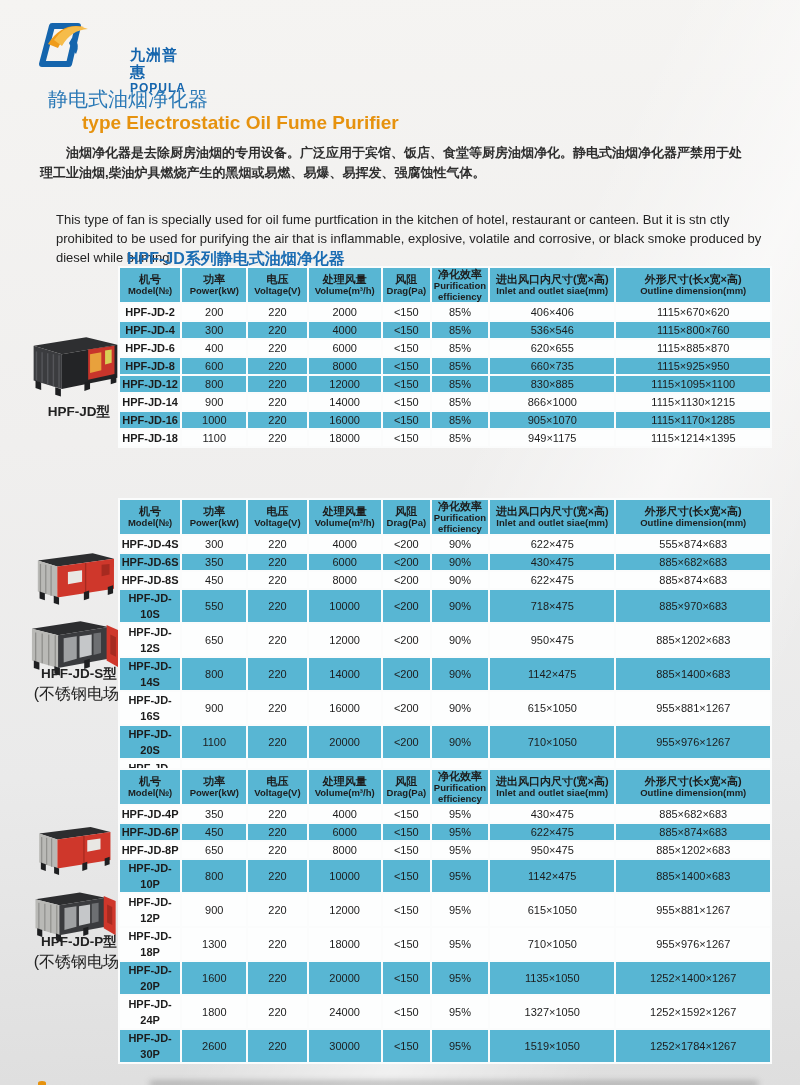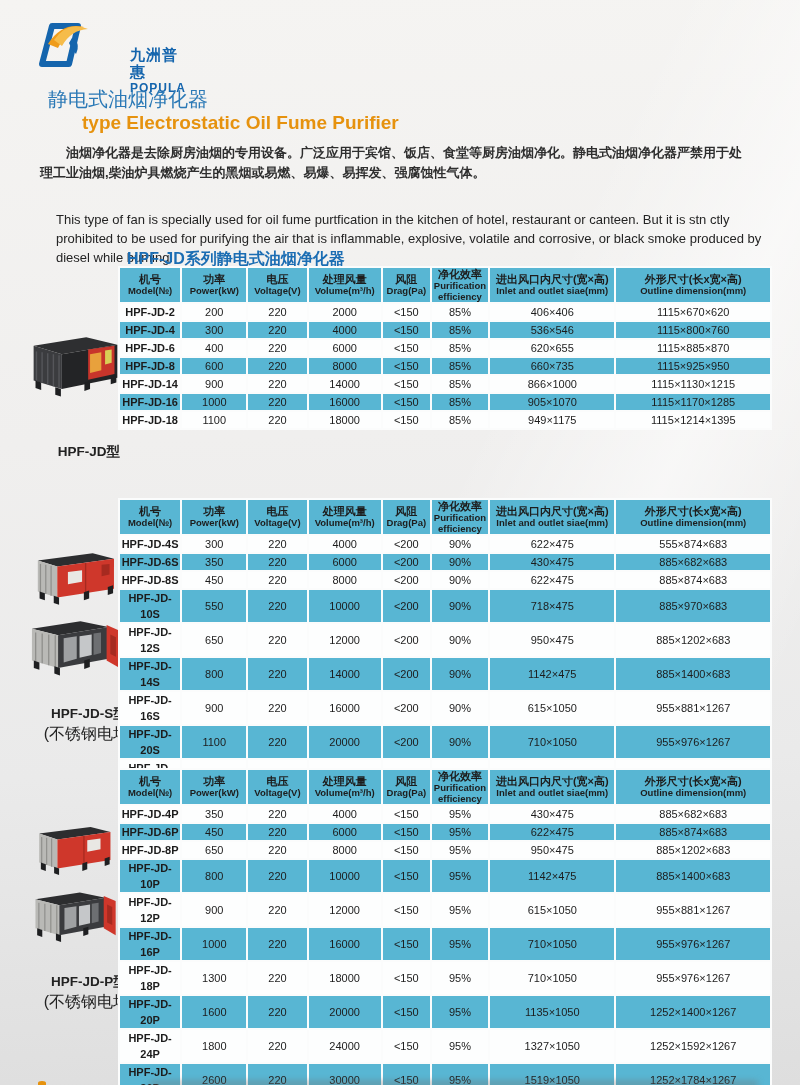--- a/index.html
+++ b/index.html
@@ -37,21 +37,21 @@
   table.spec tr.odd td{background:#fdfefe;}
   table.spec tr.even td{background:var(--table-blue,#58b6d3);}
   table.spec td:first-child{background:var(--table-blue,#58b6d3);font-weight:700;}
   
   .machine{position:absolute;}
   #machine-jd{left:28px;top:330px;}
   #machine-s-closed{left:30px;top:548px;}
   #machine-s-open{left:24px;top:612px;}
   #machine-p-closed{left:30px;top:822px;}
   #machine-p-open{left:24px;top:884px;}
-  .product-label{position:absolute;left:22px;width:134px;text-align:center;color:#222;font-size:13.5px;font-weight:700;line-height:20px;margin-top:40px;}
+  .product-label{position:absolute;left:12px;width:134px;text-align:center;color:#222;font-size:13.5px;font-weight:700;line-height:20px;}
   #label-jd{top:402px;}
   #label-s{top:664px;}
   #label-p{top:932px;}
   .product-note{display:block;font-size:16px;font-weight:400;}
   
   .bottom-shadow{position:absolute;left:150px;right:42px;bottom:-2px;height:6px;background:rgba(110,110,110,.45);filter:blur(3px);}
   .speck{position:absolute;left:38px;bottom:0;width:8px;height:4px;background:var(--subtitle-orange,#e8940f);border-radius:60% 60% 0 0;}
 </style>
 </head>
 <body>
@@ -255,20 +255,30 @@
         <tr class="even">
           <td>HPF-JD-8</td>
           <td>600</td>
           <td>220</td>
           <td>8000</td>
           <td>&lt;150</td>
           <td>85%</td>
           <td>660×735</td>
           <td>1115×925×950</td>
         </tr>
+        <tr class="even">
+          <td>HPF-JD-12</td>
+          <td>800</td>
+          <td>220</td>
+          <td>12000</td>
+          <td>&lt;150</td>
+          <td>85%</td>
+          <td>830×885</td>
+          <td>1115×1095×1100</td>
+        </tr>
         <tr class="odd">
           <td>HPF-JD-14</td>
           <td>900</td>
           <td>220</td>
           <td>14000</td>
           <td>&lt;150</td>
           <td>85%</td>
           <td>866×1000</td>
           <td>1115×1130×1215</td>
         </tr>
@@ -559,30 +569,20 @@
         <tr class="odd">
           <td>HPF-JD-12P</td>
           <td>900</td>
           <td>220</td>
           <td>12000</td>
           <td>&lt;150</td>
           <td>95%</td>
           <td>615×1050</td>
           <td>955×881×1267</td>
         </tr>
-        <tr class="even">
-          <td>HPF-JD-16P</td>
-          <td>1000</td>
-          <td>220</td>
-          <td>16000</td>
-          <td>&lt;150</td>
-          <td>95%</td>
-          <td>710×1050</td>
-          <td>955×976×1267</td>
-        </tr>
         <tr class="odd">
           <td>HPF-JD-18P</td>
           <td>1300</td>
           <td>220</td>
           <td>18000</td>
           <td>&lt;150</td>
           <td>95%</td>
           <td>710×1050</td>
           <td>955×976×1267</td>
         </tr>

